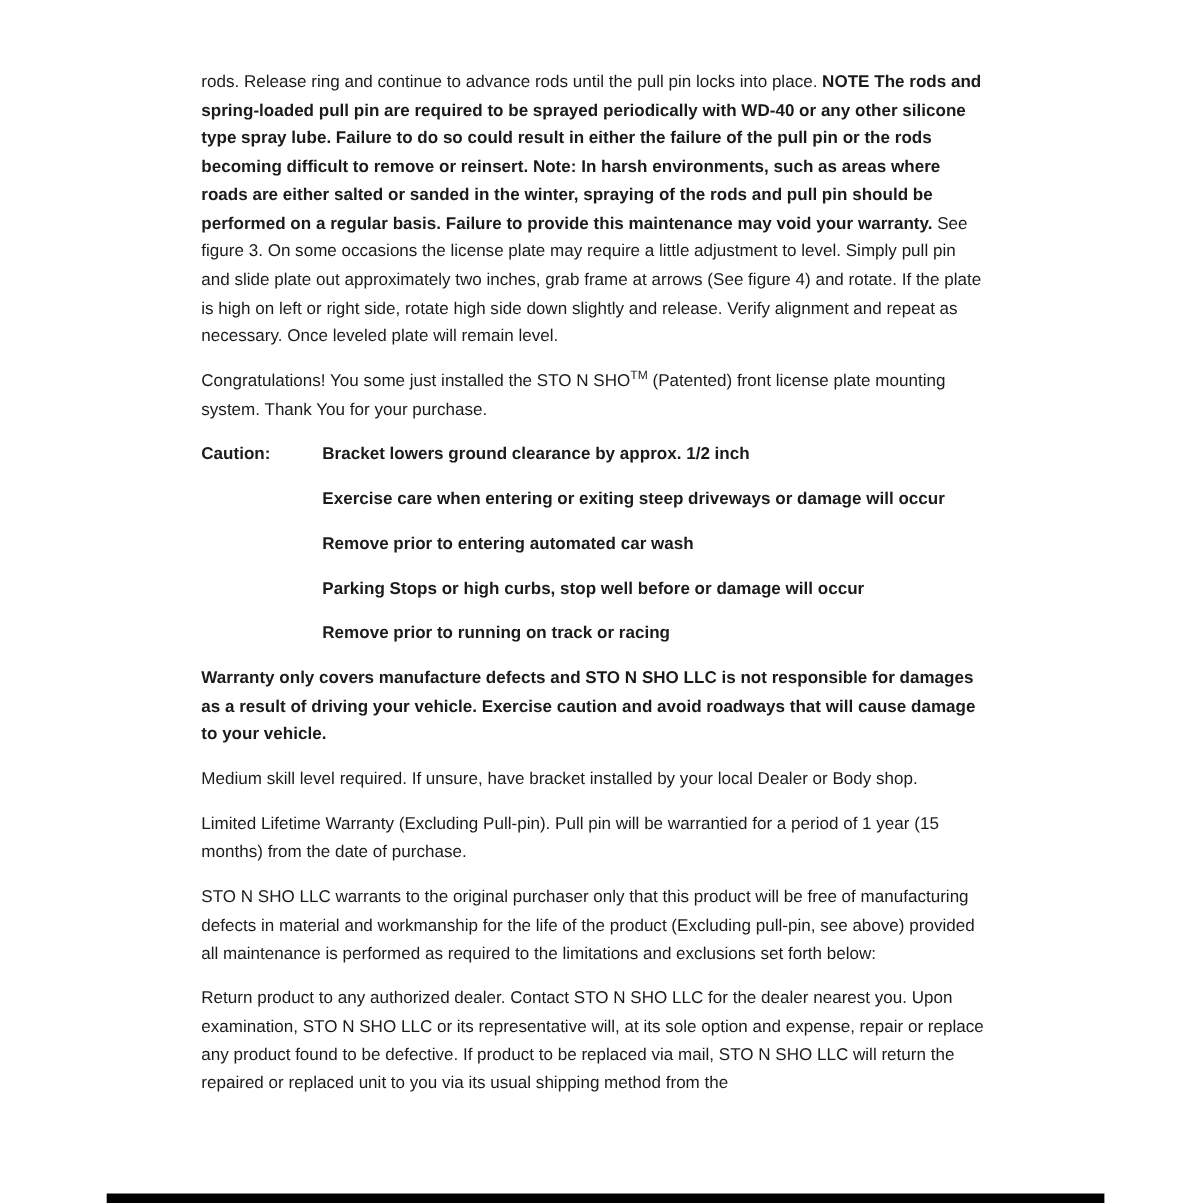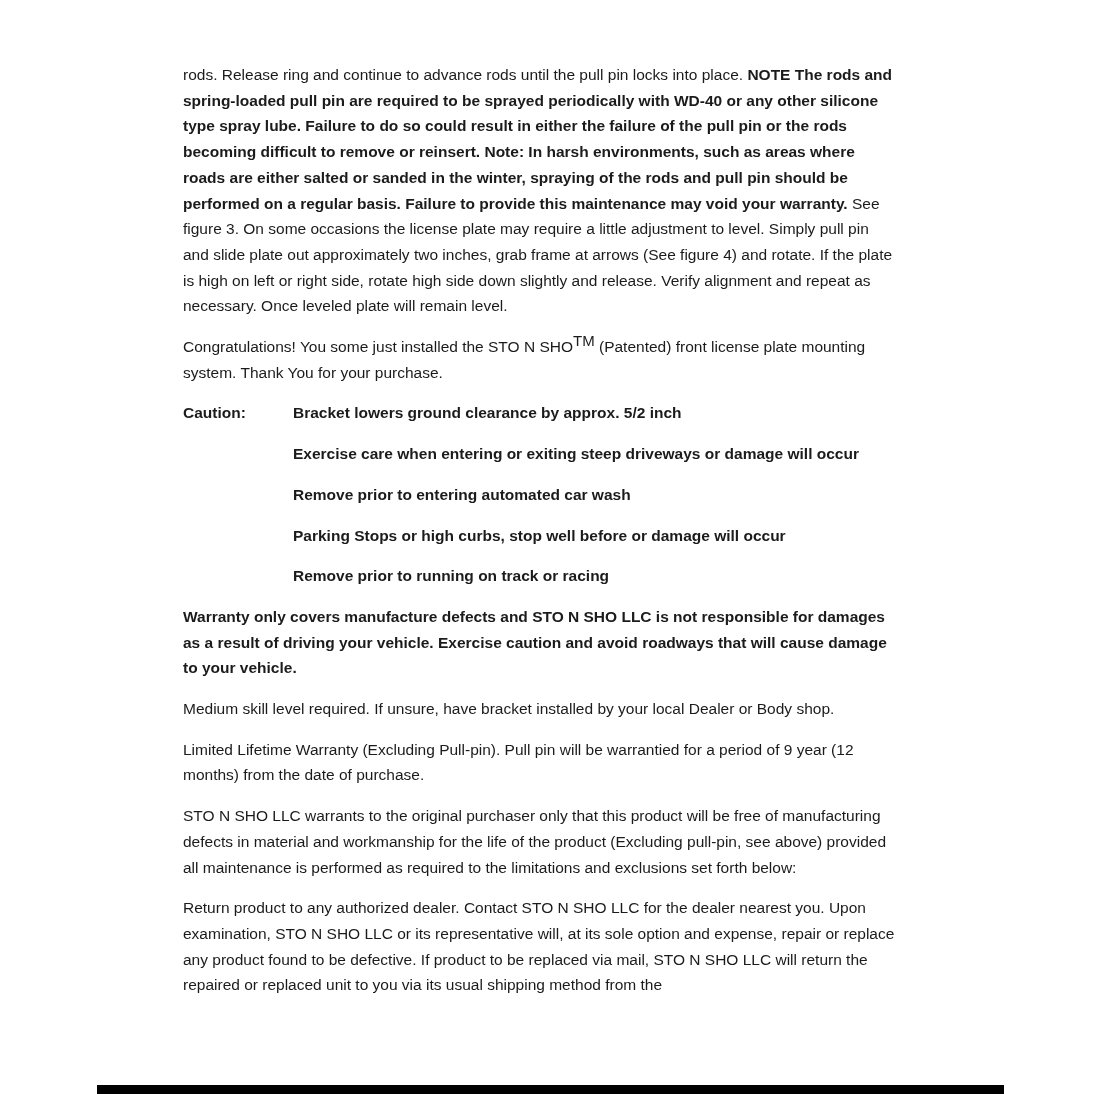--- a/index.html
+++ b/index.html
@@ -15,21 +15,21 @@
     position: absolute;
     top: 62px; left: 183px;
     width: 714px;
     font-size: 15.5px;
     line-height: 25.7px;
     text-rendering: optimizeLegibility;
   }
   .para { margin: 0 0 15px 0; }
   .b { font-weight: bold; }
   sup.tm {
-    font-size: 15px;
+    font-size: 11px;
     line-height: 0;
     vertical-align: super;
   }
   .caution { margin: 0 0 0 0; }
   .caution-row { display: flex; margin: 0 0 15px 0; justify-content: space-between; }
   .caution-label { flex: 0 0 110px; width: 110px; }
   .caution-text { flex: 1 1 auto; }
   .page-bar {
     position: absolute;
     left: 97px; bottom: 0;
@@ -38,39 +38,39 @@
 </style>
 </head>
 <body style="background: rgb(255, 255, 255); color: rgb(27, 27, 27);">
 
 <main class="doc">
     <p class="para"><span>rods. Release ring and continue to advance rods until the pull pin locks into place. </span><span class="b">NOTE The rods and spring-loaded pull pin are required to be sprayed periodically with WD-40 or any other silicone type spray lube. Failure to do so could result in either the failure of the pull pin or the rods becoming difficult to remove or reinsert. Note: In harsh environments, such as areas where roads are either salted or sanded in the winter, spraying of the rods and pull pin should be performed on a regular basis. Failure to provide this maintenance may void your warranty. </span><span>See figure 3. On some occasions the license plate may require a little adjustment to level. Simply pull pin and slide plate out approximately two inches, grab frame at arrows (See figure 4) and rotate. If the plate is high on left or right side, rotate high side down slightly and release. Verify alignment and repeat as necessary.  Once leveled plate will remain level.</span></p>
     <p class="para"><span>Congratulations!  You some just installed the STO N SHO</span><sup class="tm">TM</sup><span> (Patented) front license plate mounting system. Thank You for your purchase.</span></p>
     <div class="caution">
       <div class="caution-row">
         <span class="caution-label b">Caution:</span>
-        <span class="caution-text b">Bracket lowers ground clearance by approx. 5/2 inch</span>
+        <span class="caution-text b">Bracket lowers ground clearance by approx. 1/2 inch</span>
       </div>
       <div class="caution-row">
         <span class="caution-label b"></span>
         <span class="caution-text b">Exercise care when entering or exiting steep driveways or damage will occur</span>
       </div>
       <div class="caution-row">
         <span class="caution-label b"></span>
         <span class="caution-text b">Remove prior to entering automated car wash</span>
       </div>
       <div class="caution-row">
         <span class="caution-label b"></span>
         <span class="caution-text b">Parking Stops or high curbs, stop well before or damage will occur</span>
       </div>
       <div class="caution-row">
         <span class="caution-label b"></span>
         <span class="caution-text b">Remove prior to running on track or racing</span>
       </div>
     </div>
     <p class="para"><span class="b">Warranty only covers manufacture defects and STO N SHO LLC is not responsible for damages as a result of driving your vehicle. Exercise caution and avoid roadways that will cause damage to your vehicle.</span></p>
     <p class="para"><span>Medium skill level required. If unsure, have bracket installed by your local Dealer or Body shop.</span></p>
-    <p class="para"><span>Limited Lifetime Warranty (Excluding Pull-pin).  Pull pin will be warrantied for a period of 9 year (12 months) from the date of purchase.</span></p>
+    <p class="para"><span>Limited Lifetime Warranty (Excluding Pull-pin).  Pull pin will be warrantied for a period of 1 year (15 months) from the date of purchase.</span></p>
     <p class="para"><span>STO N SHO LLC warrants to the original purchaser only that this product will be free of manufacturing defects in material and workmanship for the life of the product (Excluding pull-pin, see above) provided all maintenance is performed as required to the limitations and exclusions set forth below:</span></p>
     <p class="para"><span>Return product to any authorized dealer. Contact STO N SHO LLC for the dealer nearest you. Upon examination, STO N SHO LLC or its representative will, at its sole option and expense, repair or replace any product found to be defective. If product to be replaced via mail, STO N SHO LLC will return the repaired or replaced unit to you via its usual shipping method from the</span></p>
   </main>
 
 <div class="page-bar" style="background: rgb(0, 0, 0);"></div>
 
 </body></html>

